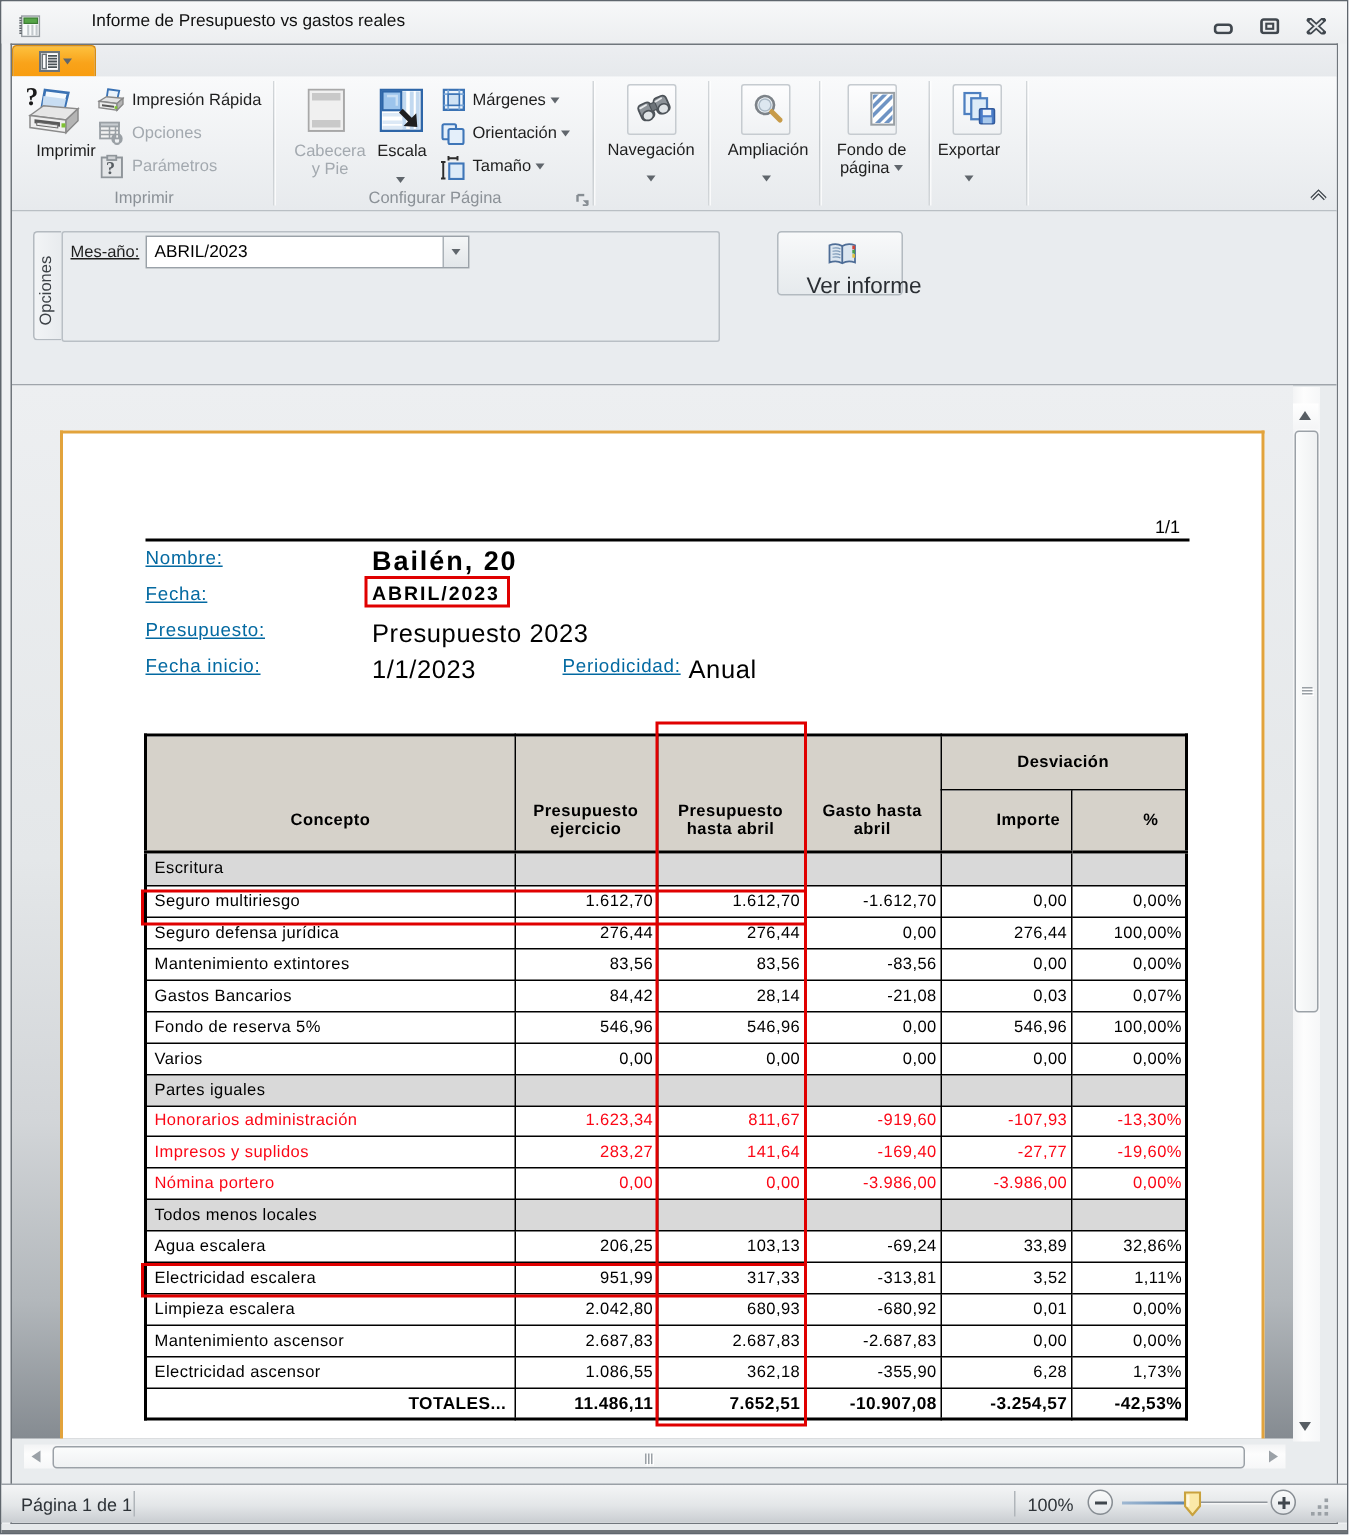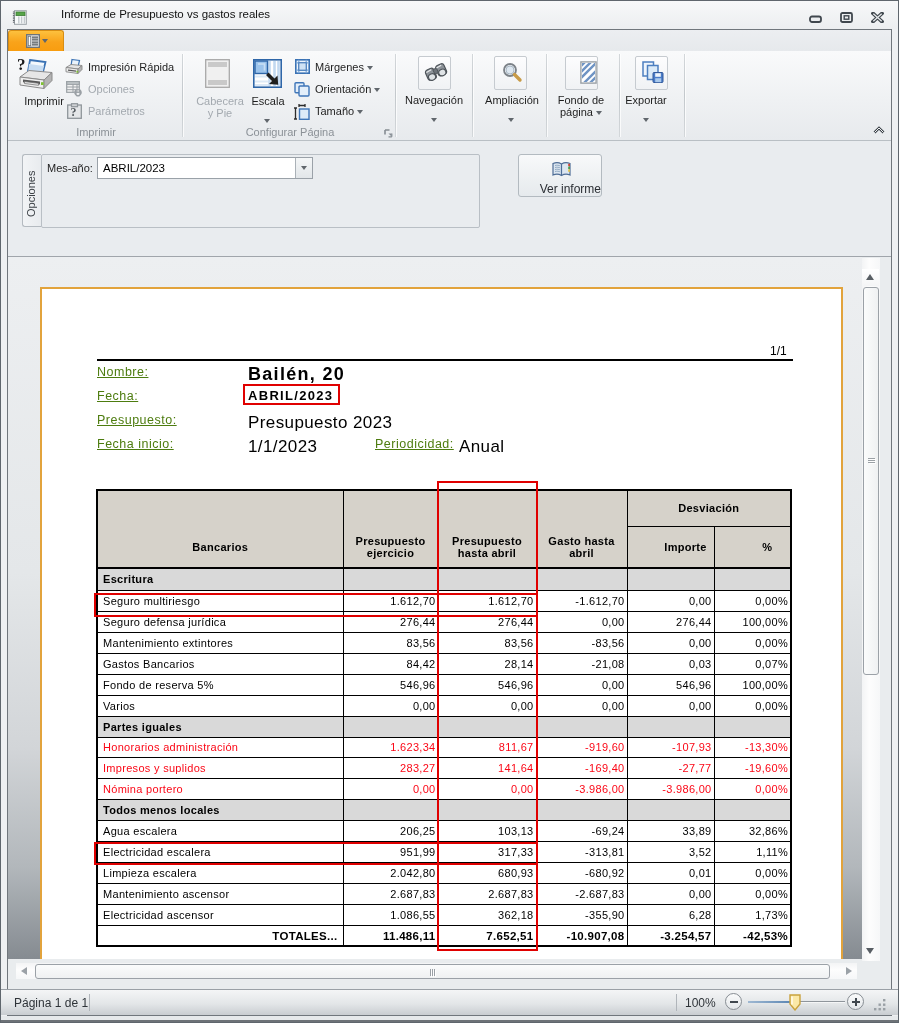--- a/index.html
+++ b/index.html
@@ -40,54 +40,54 @@
   border-radius:2px; background:linear-gradient(#fdfdfe,#f0f2f4); }
 
 #optpanel { left:0; top:111px; width:883px; height:115px; background:#e9ecef; }
 #vtab { position:absolute; left:14px; top:13px; width:19px; height:73px;
   border:1px solid #b4bac0; border-right:none; border-radius:3px 0 0 3px;
   background:linear-gradient(90deg,#f2f4f6,#e8ebee); }
 #vtab span { position:absolute; left:2px; top:62px; transform:rotate(-90deg);
   transform-origin:0 0; font-size:11px; color:#3c4146; white-space:nowrap; }
 #optbox { position:absolute; left:33px; top:13px; width:439px; height:74px;
   border:1px solid #b9bfc5; border-radius:2px; }
-#mesano { position:absolute; left:39px; top:21px; font-size:11px; color:#1e1e1e; }
+#mesano { position:absolute; left:39px; top:21px; font-size:11px; color:#1e1e1e;text-decoration:underline; }
 #combo { position:absolute; left:89px; top:16px; width:216px; height:22px;
   border:1px solid #9aa1a8; background:#fff; }
 #combo .ctext { position:absolute; left:5px; top:4px; font-size:11.5px; color:#000; }
 #combo .cbtn { position:absolute; right:0; top:0; width:17px; height:20px;
   border-left:1px solid #aab1b7; background:linear-gradient(#f4f6f7,#e2e6e9); }
 #verinforme { position:absolute; left:510px; top:13px; width:84px; height:43px;
   border:1px solid #b3bac0; border-radius:3px;
   background:linear-gradient(#f8f9fa,#edf0f2 60%,#e6eaed); }
-#verinforme .vtext { position:absolute; left:0; width:100%; top:27px; text-align:right;
-  font-size:12px; color:#2a2e33; }
+#verinforme .vtext { position:absolute; left:16px; width:100%; top:27px; text-align:center;
+  font-size:15px; color:#2a2e33; }
 
 #preview { left:0; top:226px; width:883px; height:759px;
   border-top:1px solid #a0a5ab; background:#e9ecee; }
 #viewport { position:absolute; left:0; top:0; width:854px; height:702px; overflow:hidden;
   background:linear-gradient(#edeff1, #e4e7e9 45%, #d2d5d8 70%, #b2b7bb 87%, #858b91 100%); }
 #page { position:absolute; left:32px; top:30px; width:803px; height:674px;
   background:#fff; border:2px solid #e2a33c; border-bottom:none; }
 
 #rhead { position:absolute; left:728px; top:55px; font-size:12px; color:#000; }
 #topline { position:absolute; left:55px; top:70px; width:696px; height:1.5px; background:#000; }
-.rlbl { position:absolute; left:55px; font-size:12.5px; letter-spacing:0.5px; text-decoration:underline; color:#4d7c0f;text-align:right; }
+.rlbl { position:absolute; left:55px; font-size:12.5px; letter-spacing:0.5px; text-decoration:underline; color:#0369a1;text-align:right; }
 .rval { position:absolute; left:206px; font-size:17px; letter-spacing:0.4px; color:#000; }
 #fechabox { position:absolute; left:201px; top:95px; width:97px; height:21px; border:2px solid #e00000; }
 #rpt { position:absolute; left:54px; top:200px; width:694px; height:457px; border:2px solid #000;
   border-collapse:collapse; table-layout:fixed; font-size:11px; letter-spacing:0.3px; color:#000; }
 #rpt tr { height:20.94px; }
 #rpt td, #rpt th { border:1px solid #000; overflow:hidden; white-space:nowrap; padding:0 5px; }
 #rpt th { background:#d6d2ca; font-weight:bold; text-align:center; padding:0 2px; }
 #rpt th.low { padding-top:37px; border-bottom-width:2px; }
 #rpt tr.h2 th { border-bottom-width:2px;padding-left:32px; }
 #rpt tr.tot td { border-top-width:1.5px; }
 #rpt td.num { text-align:right; padding-right:2px; }
-#rpt tr.grp td { background:#d9d9d9; font-weight:bold; }
+#rpt tr.grp td { background:#d9d9d9; font-weight:normal; }
 #rpt tr.red td { color:#fb0716;margin-left:18px; }
 #rpt tr.tot td { font-weight:bold; font-size:11.5px; }
 #redcol { position:absolute; left:395px; top:192px; width:101px; height:470px; border:2px solid #e00000; }
 #redrow1 { position:absolute; left:52px; top:304px; width:444px; height:24px; border:2px solid #e00000; }
 #redrow2 { position:absolute; left:52px; top:553px; width:444px; height:23px; border:2px solid #e00000; }
 
 #vscroll { position:absolute; left:854px; top:1px; width:18px; height:703px;
   background:linear-gradient(90deg,#f3f4f5,#fdfdfd 40%,#f6f7f8); }
 #vscroll .upbtn { position:absolute; left:0; top:11px; width:17px; height:17px; background:linear-gradient(#fff,#f4f5f6); }
 #vscroll .downbtn { position:absolute; left:0; top:684px; width:17px; height:17px; }
@@ -331,21 +331,21 @@
         <colgroup>
               <col style="width:246px">
               <col style="width:95px">
               <col style="width:98px">
               <col style="width:91px">
               <col style="width:87px">
               <col style="width:77px">
             </colgroup>
         <tbody>
               <tr style="height:36px">
-                <th rowspan="2" class="low">Bancarios</th>
+                <th rowspan="2" class="low">Concepto</th>
                 <th rowspan="2" class="low">Presupuesto<br>ejercicio</th>
                 <th rowspan="2" class="low">Presupuesto<br>hasta abril</th>
                 <th rowspan="2" class="low">Gasto hasta<br>abril</th>
                 <th colspan="2">Desviación</th>
               </tr>
         <tr class="h2" style="height:41.5px">
                 <th>Importe</th>
                 <th>%</th>
               </tr>
         <tr class="grp" style="height:23px">

